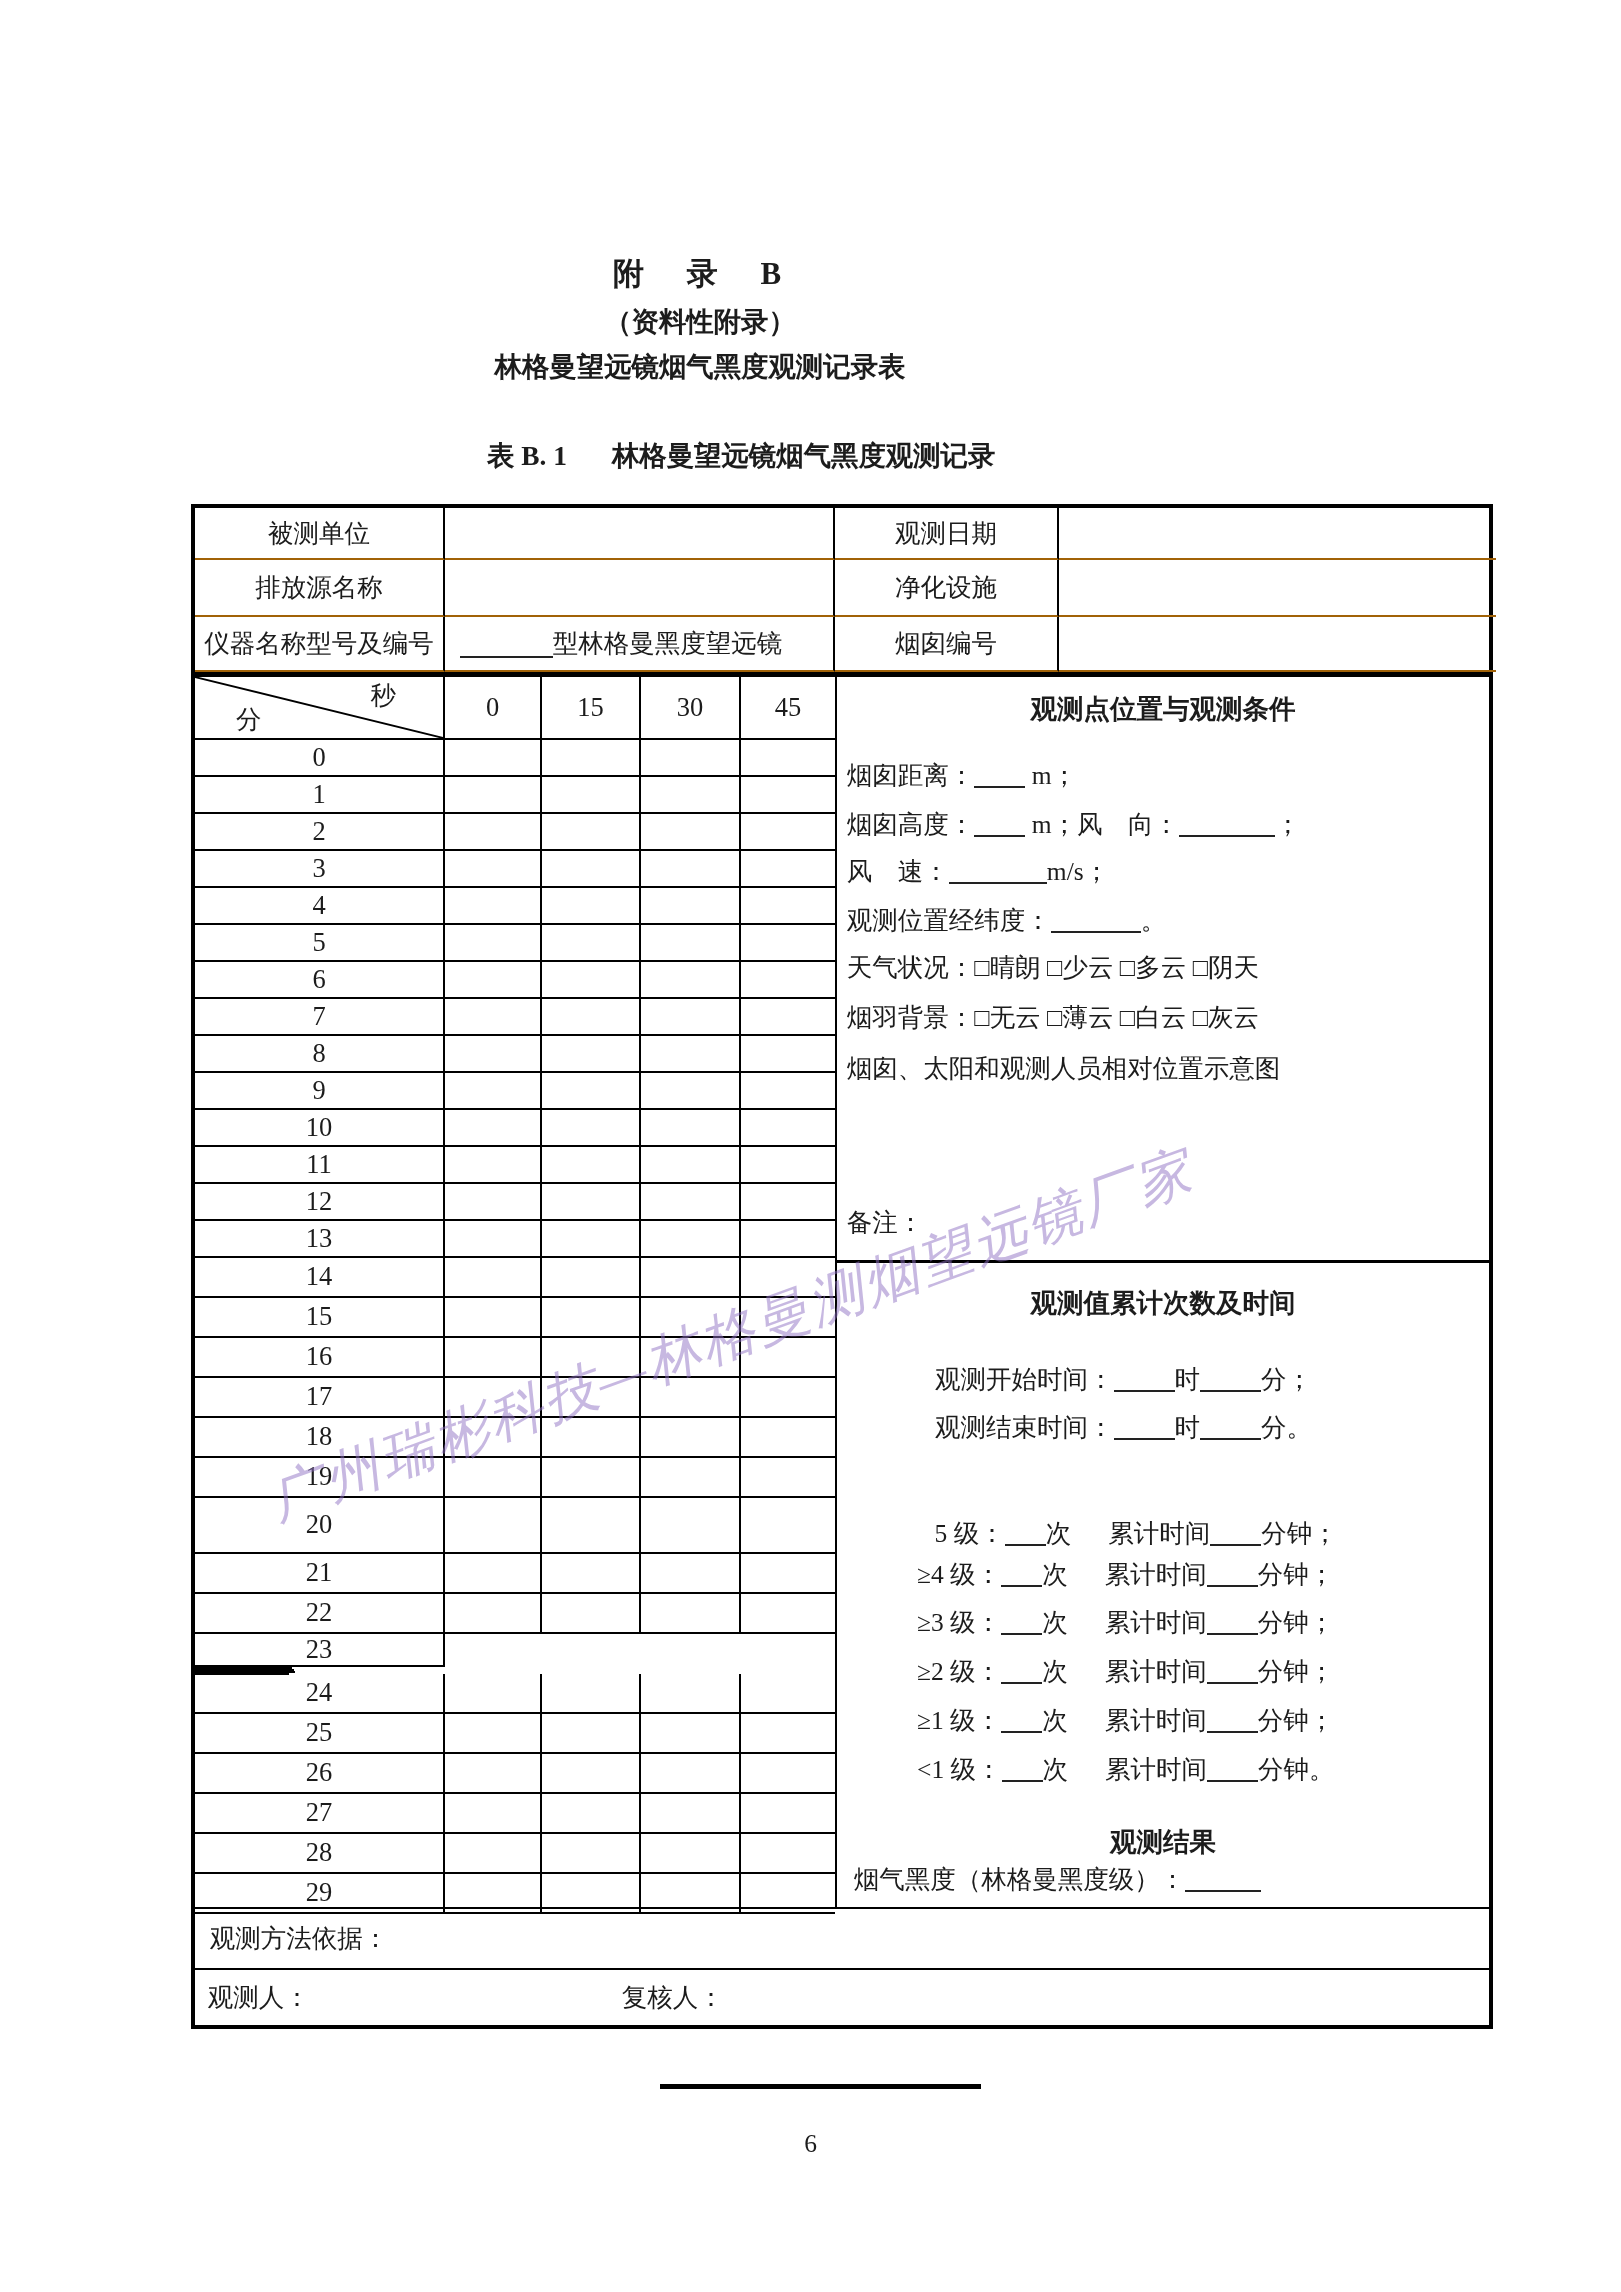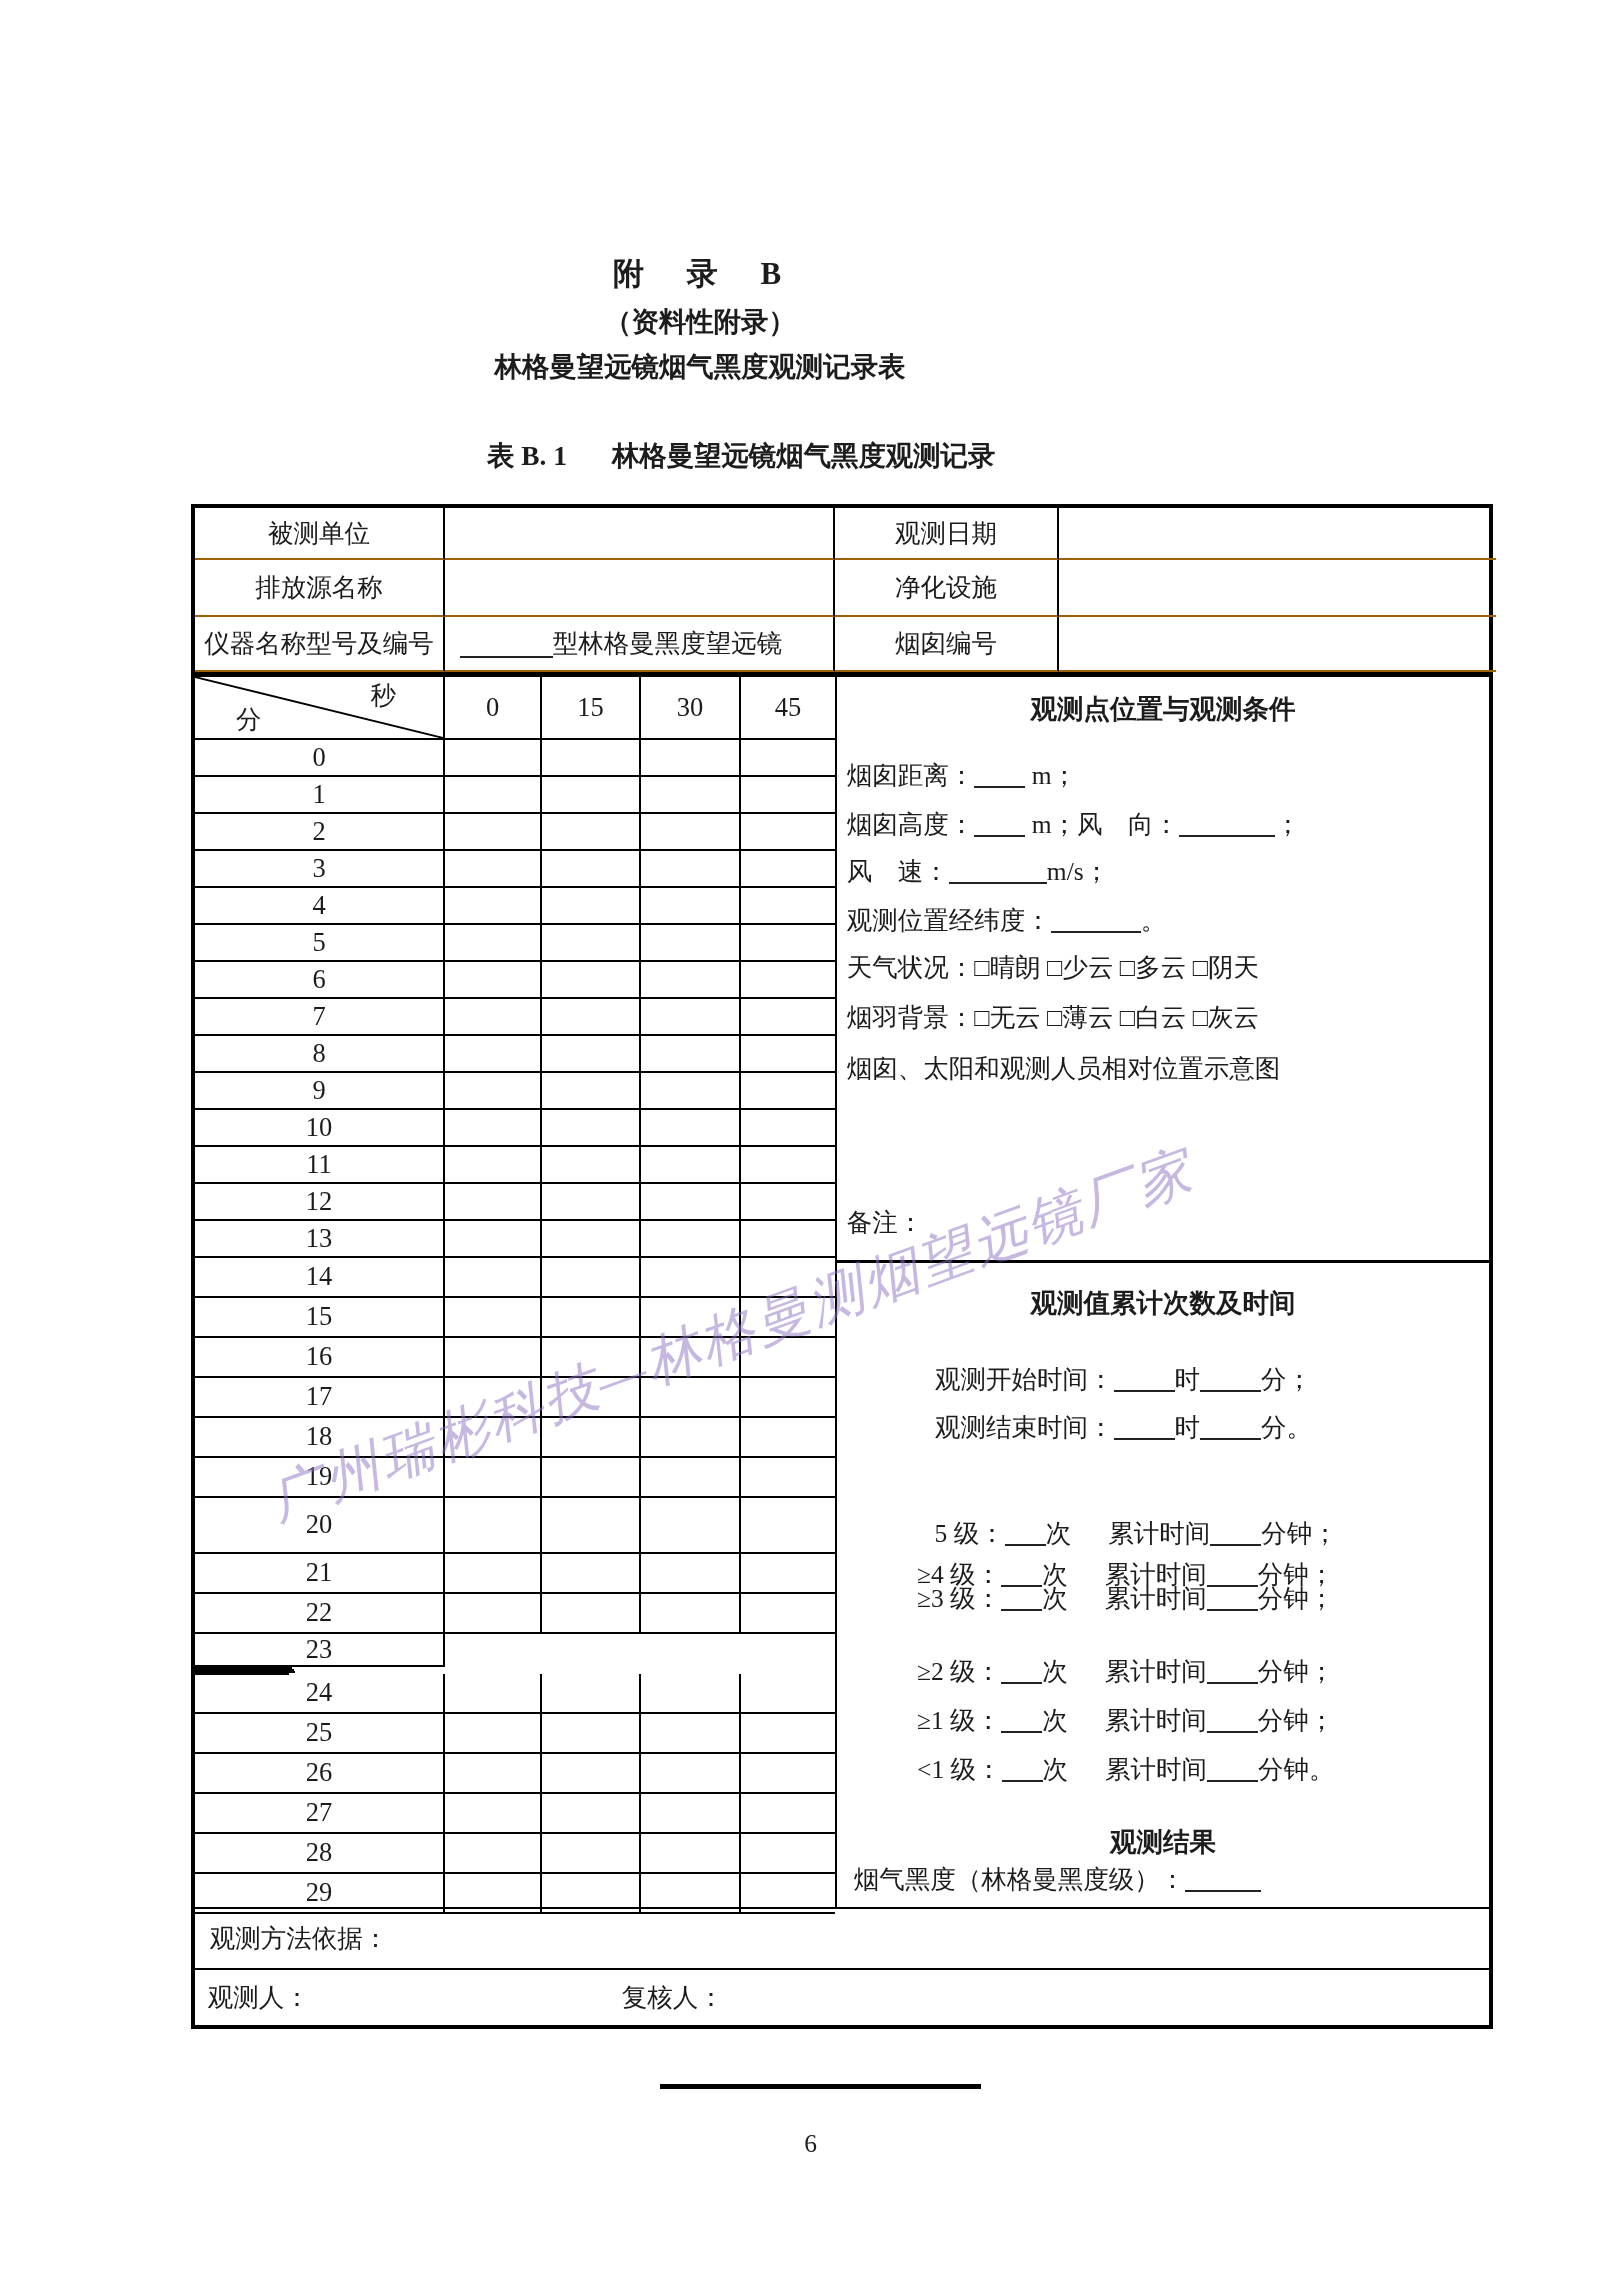--- a/index.html
+++ b/index.html
@@ -340,21 +340,21 @@
         <div class="pline" style="left:9.8px;top:526px;">备注：</div>
 
         <div class="pdivider" style="top:583px;"></div>
 
         <div class="phead" style="top:607px;">观测值累计次数及时间</div>
         <div class="pline" style="left:98px;top:683px;"><span>观测开始时间：</span><span class="blank" style="width: 61px;"></span><span>时</span><span class="blank" style="width: 61px;"></span><span>分；</span></div>
         <div class="pline" style="left:98px;top:731px;"><span>观测结束时间：</span><span class="blank" style="width: 61px;"></span><span>时</span><span class="blank" style="width: 61px;"></span><span>分。</span></div>
 
         <div class="pline" style="left:80px;top:837px;"><span class="sp" style="width: 17.6px;"></span><span>5 级：</span><span class="blank" style="width: 41px;"></span><span>次</span><span class="sp" style="width: 37px;"></span><span>累计时间</span><span class="blank" style="width: 51px;"></span><span>分钟；</span></div>
         <div class="pline" style="left:80px;top:878px;"><span>≥4 级：</span><span class="blank" style="width: 41px;"></span><span>次</span><span class="sp" style="width: 37px;"></span><span>累计时间</span><span class="blank" style="width: 51px;"></span><span>分钟；</span></div>
-        <div class="pline" style="left:80px;top:902px;"><span>≥3 级：</span><span class="blank" style="width: 41px;"></span><span>次</span><span class="sp" style="width: 37px;"></span><span>累计时间</span><span class="blank" style="width: 51px;"></span><span>分钟；</span></div>
+        <div class="pline" style="left:80px;top:926px;"><span>≥3 级：</span><span class="blank" style="width: 41px;"></span><span>次</span><span class="sp" style="width: 37px;"></span><span>累计时间</span><span class="blank" style="width: 51px;"></span><span>分钟；</span></div>
         <div class="pline" style="left:80px;top:975px;"><span>≥2 级：</span><span class="blank" style="width: 41px;"></span><span>次</span><span class="sp" style="width: 37px;"></span><span>累计时间</span><span class="blank" style="width: 51px;"></span><span>分钟；</span></div>
         <div class="pline" style="left:80px;top:1024px;"><span>≥1 级：</span><span class="blank" style="width: 41px;"></span><span>次</span><span class="sp" style="width: 37px;"></span><span>累计时间</span><span class="blank" style="width: 51px;"></span><span>分钟；</span></div>
         <div class="pline" style="left:80px;top:1073px;"><span>&lt;1 级：</span><span class="blank" style="width: 41px;"></span><span>次</span><span class="sp" style="width: 37px;"></span><span>累计时间</span><span class="blank" style="width: 51px;"></span><span>分钟。</span></div>
 
         <div class="phead" style="top:1146px;">观测结果</div>
         <div class="pline" style="left:16.7px;top:1183px;"><span>烟气黑度（林格曼黑度级）：</span><span class="blank" style="width: 76px;"></span></div>
       </div>
     </div>
 
     <div class="brow method">

